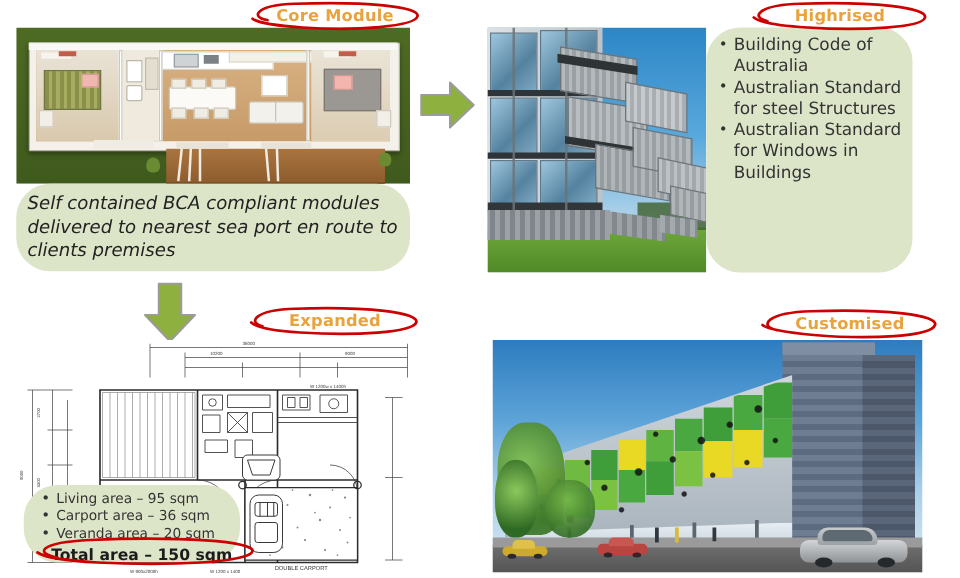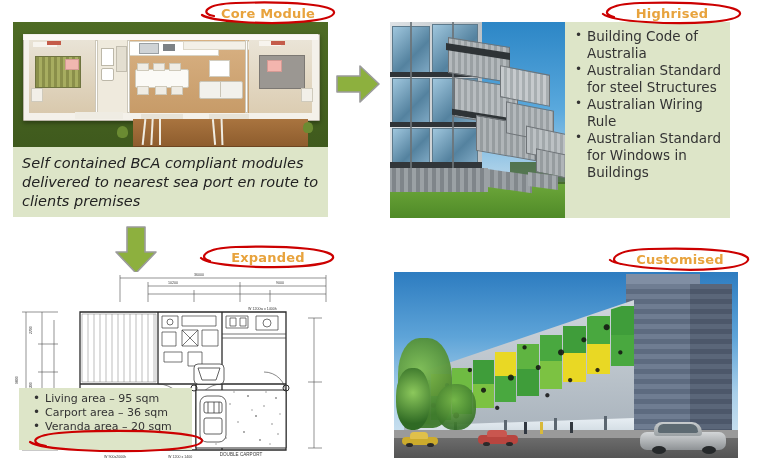--- a/index.html
+++ b/index.html
@@ -8,21 +8,21 @@
 
   .abs{position:absolute;}
 
   
   .callout{position:absolute;display:flex;align-items:center;justify-content:center;}
   .callout .oval{position:absolute;left:0;top:0;width:100%;height:100%;}
   .callout .txt{position:relative;color:#E8A33D;font-weight:bold;font-size:13px;
                 letter-spacing:.2px;white-space:nowrap;z-index:2;}
 
   
-  .greenbox{background:#DDE5C8;}
+  .greenbox{background:#DDE5C8;border-radius:27px;}
   .bullets{list-style:none;margin:0;padding:0;}
   .bullets li{position:relative;padding-left:14px;color:#333333;}
   .bullets li:before{content:"\2022";position:absolute;left:2px;top:-1px;font-size:12px;color:#333;}
 
   
   .grass{background:
       radial-gradient(circle at 18% 30%, #5e7a2b 0 3px, transparent 4px),
       radial-gradient(circle at 62% 70%, #63802e 0 3px, transparent 4px),
       radial-gradient(circle at 85% 25%, #55712a 0 2px, transparent 3px),
       linear-gradient(#4e6b24,#3f5a1d);}
@@ -173,21 +173,20 @@
   <div class="abs" style="left:96px;top:150px;width:46px;height:18px;
       background:repeating-linear-gradient(90deg,#9ba1a5 0 4px,#82888c 4px 8px);transform:skewY(8deg);"></div>
   <div class="abs" style="left:138px;top:152px;width:30px;height:14px;
       background:repeating-linear-gradient(90deg,#a3a9ad 0 4px,#878d91 4px 8px);transform:skewY(8deg);"></div>
 </div>
 
 <div class="greenbox abs" style="left:565px;top:22px;width:165px;height:196px;">
   <ul class="bullets" style="padding:6px 8px 0 8px;font-size:13.5px;line-height:17px;">
     <li>Building Code of Australia</li>
     <li>Australian Standard for steel Structures</li>
-    <li>Australian Wiring Rule</li>
     <li>Australian Standard for Windows in Buildings</li>
   </ul>
 </div>
 
 <div class="callout" style="left:598px;top:1px;width:148px;height:24px;">
   <svg class="oval" viewBox="0 0 148 24">
     <path d="M16 16 C2 13 8 3 42 2 C100 0 144 5 142 13 C140 21 92 24 48 21 C24 19.5 10 17 5 13" fill="none" stroke="#CC0000" stroke-width="2.2" stroke-linecap="round"></path>
   </svg>
   <span class="txt">Highrised</span>
 </div>
@@ -355,20 +354,21 @@
     </g>
   </svg>
 </div>
 
 <div class="greenbox abs" style="left:19px;top:388px;width:173px;height:62px;">
   <ul class="bullets" style="padding:4px 6px 0 12px;font-size:11px;line-height:14px;">
     <li>Living  area – 95 sqm</li>
     <li>Carport area – 36 sqm</li>
     <li>Veranda area – 20 sqm</li>
   </ul>
+  <div style="padding-left:22px;margin-top:2px;font-size:12.5px;font-weight:bold;color:#1c1c1c;">Total area – 150 sqm</div>
 </div>
 
 <div class="abs" style="left:24px;top:428px;width:188px;height:26px;pointer-events:none;">
   <svg width="188" height="26" viewBox="0 0 188 26">
     <path d="M22 18 C4 15 6 6 48 4 C120 1 180 5 178 13 C176 22 110 25 54 22 C28 20.5 12 18 6 14" fill="none" stroke="#CC0000" stroke-width="2.2" stroke-linecap="round"></path>
   </svg>
 </div>
 
 <div class="abs" style="left:394px;top:272px;width:344px;height:186px;overflow:hidden;background:#ffffff;">
 

